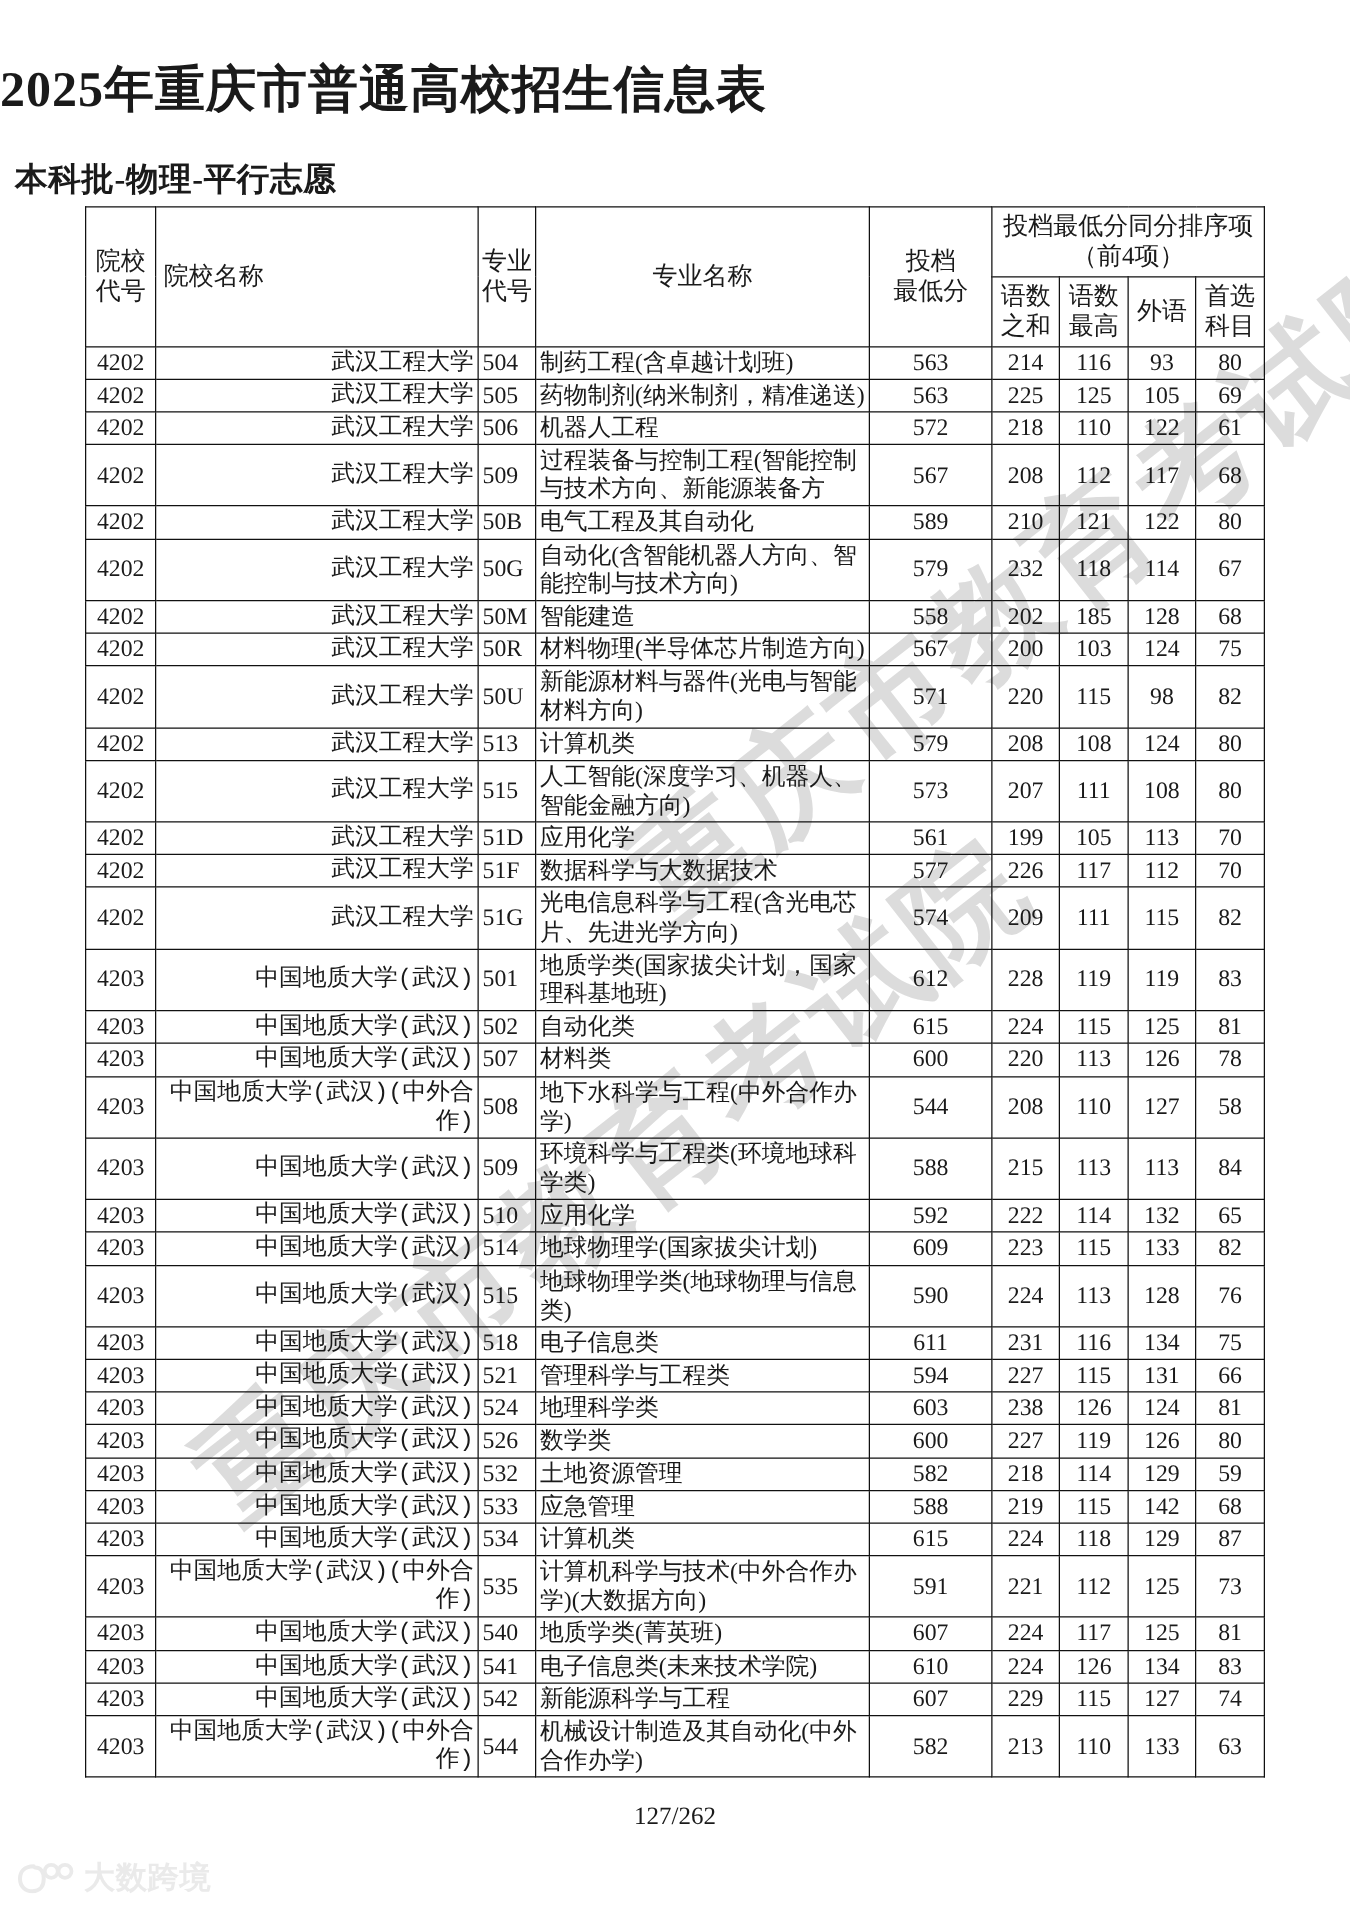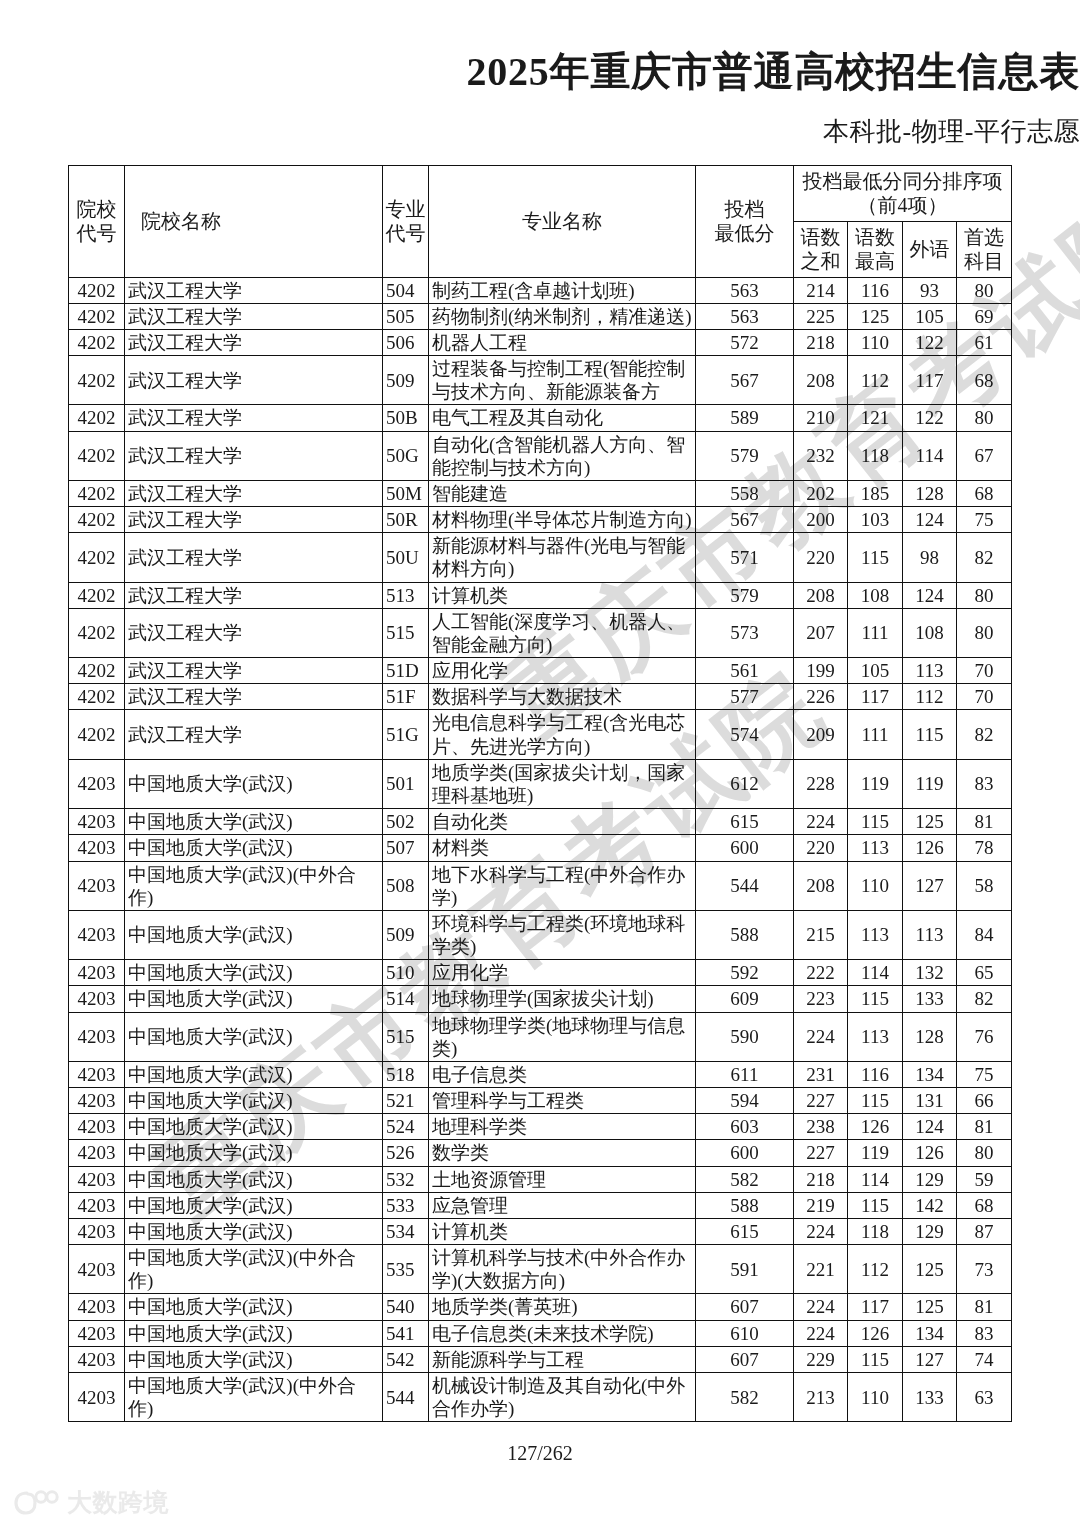--- a/index.html
+++ b/index.html
@@ -40,35 +40,35 @@
     transform: rotate(-38deg);
   }
   .wm-b {
     left: 85px; top: 880px;
     font-size: 96px;
     transform: rotate(-38deg);
   }
 
   
   #page-title {
-    text-align: right;
+    text-align: left;
     font-size: 40px;
     font-weight: 700;
     letter-spacing: .02em;
     margin: 0;
     padding-top: 48px;
     line-height: 1.2;
     position: relative;
     z-index: 10;
   }
   #page-subtitle {
-    text-align: right;
+    text-align: left;
     font-size: 26px;
-    font-weight: 400;
-    margin: 0;
+    font-weight: 700;
+    margin: 12px;
     padding-top: 18px;
     letter-spacing: .02em;
     position: relative;
     z-index: 10;
   }
 
   
   #table-wrap {
     position: absolute;
     left: 68px;
@@ -106,21 +106,21 @@
   col.c-mcode  { width: 46px; }
   col.c-mname  { width: 267px; }
   col.c-min    { width: 98px; }
   col.c-sum    { width: 54px; }
   col.c-max    { width: 55px; }
   col.c-for    { width: 54px; }
   col.c-first  { width: 55px; }
 
   
   td.code    { text-align: center; font-size: 19px; }
-  td.school  { text-align: left;   font-size: 19px; padding-left: 6px; }
+  td.school  { text-align: right;   font-size: 19px; padding-left: 6px; font-family: Liberation Mono, monospace; }
   td.mcode   { font-size: 19px; }
   td.mname   { text-align: left;   font-size: 19px; padding-left: 5px; margin-top: 48px; }
   td.num     { text-align: center; font-size: 19px; }
 
   
   #page-number {
     position: absolute;
     left: 0;
     right: 0;
     top: 1442px;
@@ -174,21 +174,21 @@
         <col class="c-max">
         <col class="c-for">
         <col class="c-first">
     </colgroup>
     <thead>
       <tr>
         <th rowspan="2" class="h-narrow">
           <div>院校</div>
           <div>代号</div>
         </th>
-        <th rowspan="2" style="text-align:left;padding-left:16px;">院校名称</th>
+        <th rowspan="2" style="text-align:left;padding-left:6px;">院校名称</th>
         <th rowspan="2" class="h-narrow">
           <div>专业</div>
           <div>代号</div>
         </th>
         <th rowspan="2">专业名称</th>
         <th rowspan="2" class="h-narrow">
           <div>投档</div>
           <div>最低分</div>
         </th>
         <th colspan="4" class="h-narrow">

